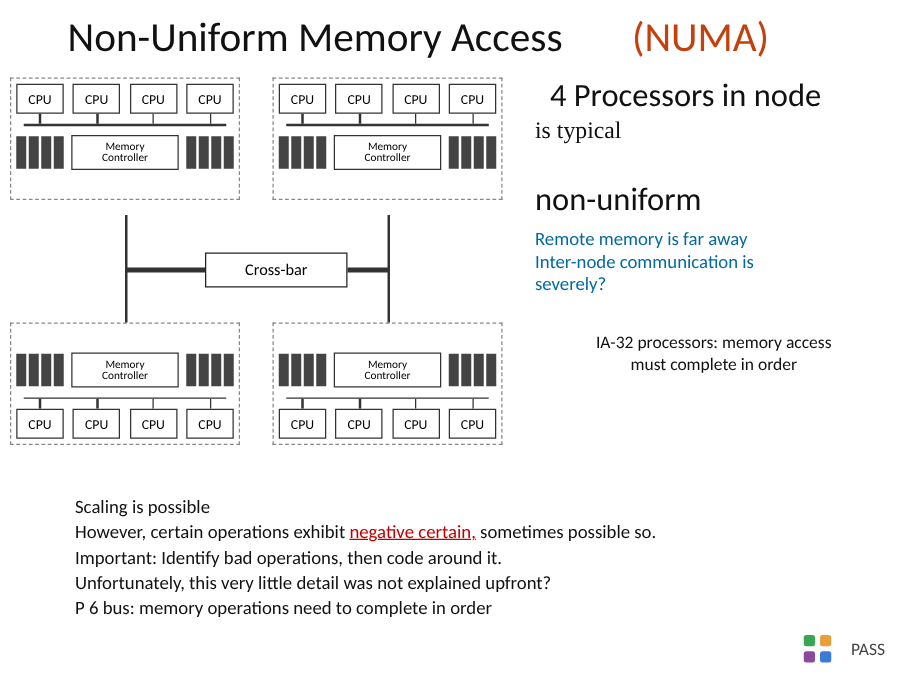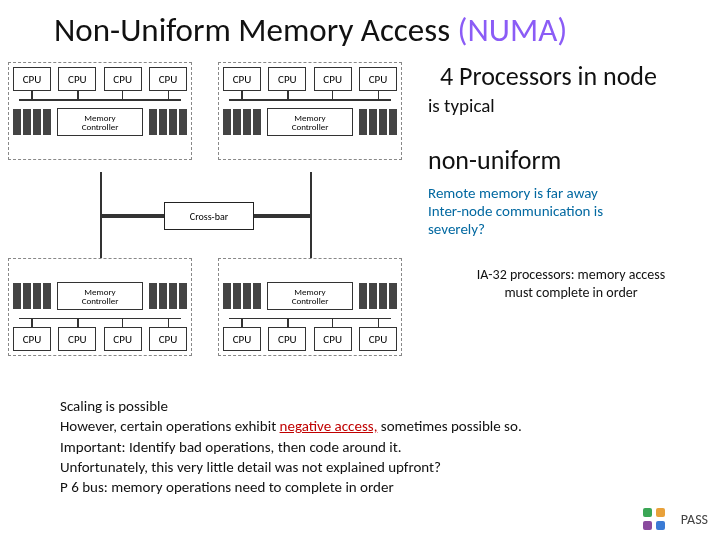--- a/index.html
+++ b/index.html
@@ -13,21 +13,22 @@
     overflow: hidden;
   }
   .title {
     position: absolute;
     top: 10px;
     left: 54px;
     font-size: 33px;
     color: #111;
   }
   .title-suffix {
-    color: #8b5cf6;
+    color: #c2410c;
+    margin-left: 48px;
   }
   .diagram {
     position: absolute;
     top: 62px;
     left: 8px;
     width: 408px;
     height: 320px;
   }
   .node {
     position: absolute;
@@ -103,28 +104,28 @@
   .bus.v0 { width: 1.5px; left: 22px; }
   .bus.v1 { width: 1.5px; left: 68px; }
   .bus.v2 { width: 1.5px; right: 68px; }
   .bus.v3 { width: 1.5px; right: 22px; }
   .bus.vtop { top: 28px; height: 8px; }
   .bus.vbot { bottom: 28px; height: 8px; }
   .crossbar {
     position: absolute;
     top: 140px;
     left: 156px;
-    width: 90px;
+    width: 114px;
     height: 28px;
     border: 1.5px solid #222;
     background: #fff;
     display: flex;
     align-items: center;
     justify-content: center;
-    font-size: 10px;
+    font-size: 13px;
   }
   .link {
     position: absolute;
     background: #333;
     width: 2px;
   }
   .link.l0 { left: 92px; top: 110px; height: 44px; }
   .link.l1 { left: 302px; top: 110px; height: 44px; }
   .link.l2 { left: 92px; top: 154px; height: 42px; }
   .link.l3 { left: 302px; top: 154px; height: 42px; }
@@ -132,21 +133,21 @@
   .link.lh1 { top: 152px; left: 244px; width: 60px; height: 2px; }
   .link.lh2 { top: 154px; left: 92px; width: 66px; height: 2px; }
   .link.lh3 { top: 154px; left: 244px; width: 60px; height: 2px; }
   .side-text {
     position: absolute;
     left: 428px;
     top: 60px;
     width: 286px;
   }
   .st1 { font-size: 26px; color: #111; margin-left: 12px; }
-  .st2 { font-size: 19px; color: #111; margin-top: 2px; }
+  .st2 { font-size: 19px; color: #111; margin-top: 2px; font-family: Liberation Serif, serif; }
   .st3 { font-size: 26px; color: #111; margin-top: 0px; line-height: 1.1; }
   .st4 { font-size: 15px; color: #0369a1; margin-top: 10px; line-height: 1.2; }
   .st5 { font-size: 14px; color: #111; margin-top: 28px; line-height: 1.25; text-align: center; }
   .bottom-text {
     position: absolute;
     left: 60px;
     top: 396px;
     width: 600px;
     font-size: 15px;
     line-height: 1.35;
@@ -334,21 +335,21 @@
   </div>
   <div class="st5">
     <span>IA-32 processors: memory access</span><br>
     <span>must complete in order</span>
   </div>
 </div>
 
 <div class="bottom-text">
   <div>Scaling is possible</div>
   <div>
-    <span>However, certain operations exhibit </span><span class="neg">negative access,</span><span> sometimes possible so.</span>
+    <span>However, certain operations exhibit </span><span class="neg">negative certain,</span><span> sometimes possible so.</span>
   </div>
   <div>Important: Identify bad operations, then code around it.</div>
   <div>Unfortunately, this very little detail was not explained upfront?</div>
   <div>P 6 bus: memory operations need to complete in order</div>
 </div>
 
 <div class="logo">
   <div class="logo-mark">
     <span style="top:0;left:0;background:#3aa655"></span>
     <span style="top:0;right:0;background:#e8a13a"></span>

